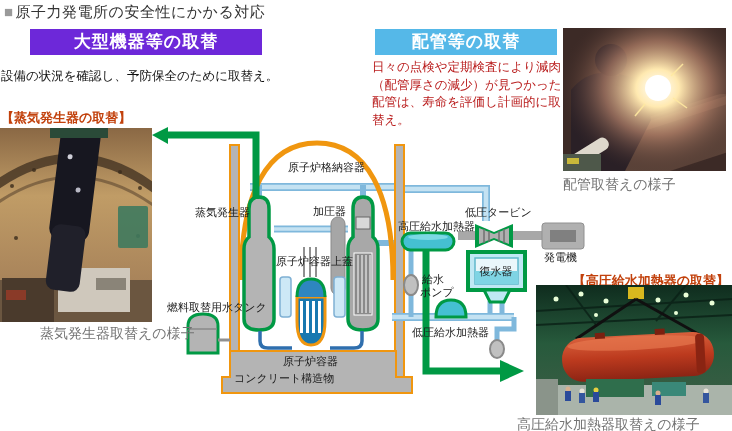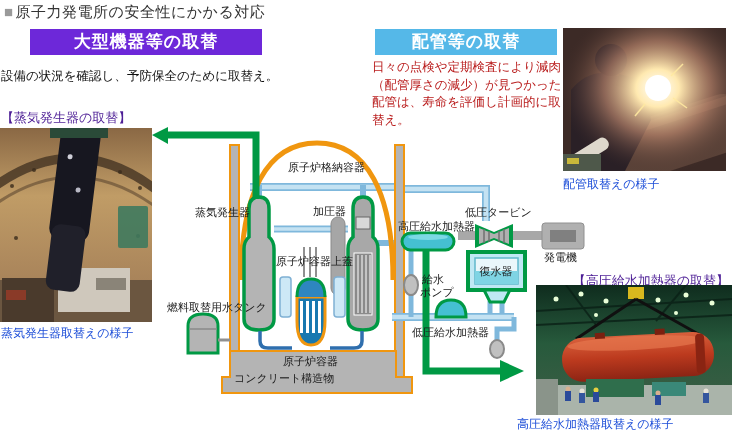--- a/index.html
+++ b/index.html
@@ -9,25 +9,25 @@
   }
   .abs{position:absolute;}
   #page-title{left:4px;top:3px;font-size:15px;color:#333;letter-spacing:.5px;}
   #page-title .marker{color:#9a9a9a;margin-right:2px;}
   .banner{height:26px;line-height:26px;text-align:center;color:#fff;font-weight:bold;
           font-size:17px;letter-spacing:1px;}
   #banner-green{left:30px;top:29px;width:232px;background:#6d28d9;}
   #banner-blue{left:375px;top:29px;width:182px;background:#55b8e8;text-align:center;}
   #left-desc{left:1px;top:68px;width:300px;font-size:12.5px;color:#111;}
   #right-desc{left:372px;top:59px;width:192px;font-size:12.5px;line-height:1.4;color:#b91c1c;}
-  .photo-header{font-size:13px;font-weight:normal;color:#4c1d95;text-align:right;}
+  .photo-header{font-size:13px;font-weight:bold;color:#c2410c;text-align:right;}
   #sg-header{left:1px;top:109px;}
   #hp-header{right:3px;top:272px;}
-  .caption{font-size:12px;color:#1d4ed8;font-family:Liberation Mono, monospace;}
-  #left-caption{left:1px;top:325px;}
+  .caption{font-size:14px;color:#737373;font-family:Liberation Mono, monospace;}
+  #left-caption{left:1px;top:325px;padding-left:39px;}
   #pipe-caption{left:563px;top:176px;}
   #hp-caption{left:517px;top:416px;}
   #diagram-svg{left:150px;top:125px;}
   #left-photo{left:0;top:128px;}
   #pipe-photo{left:563px;top:28px;}
   #hp-photo{left:536px;top:285px;}
   svg text{font-family:"Liberation Sans","DejaVu Sans",sans-serif;font-size:11px;fill:#1a1a1a;}
 </style>
 </head>
 <body>

